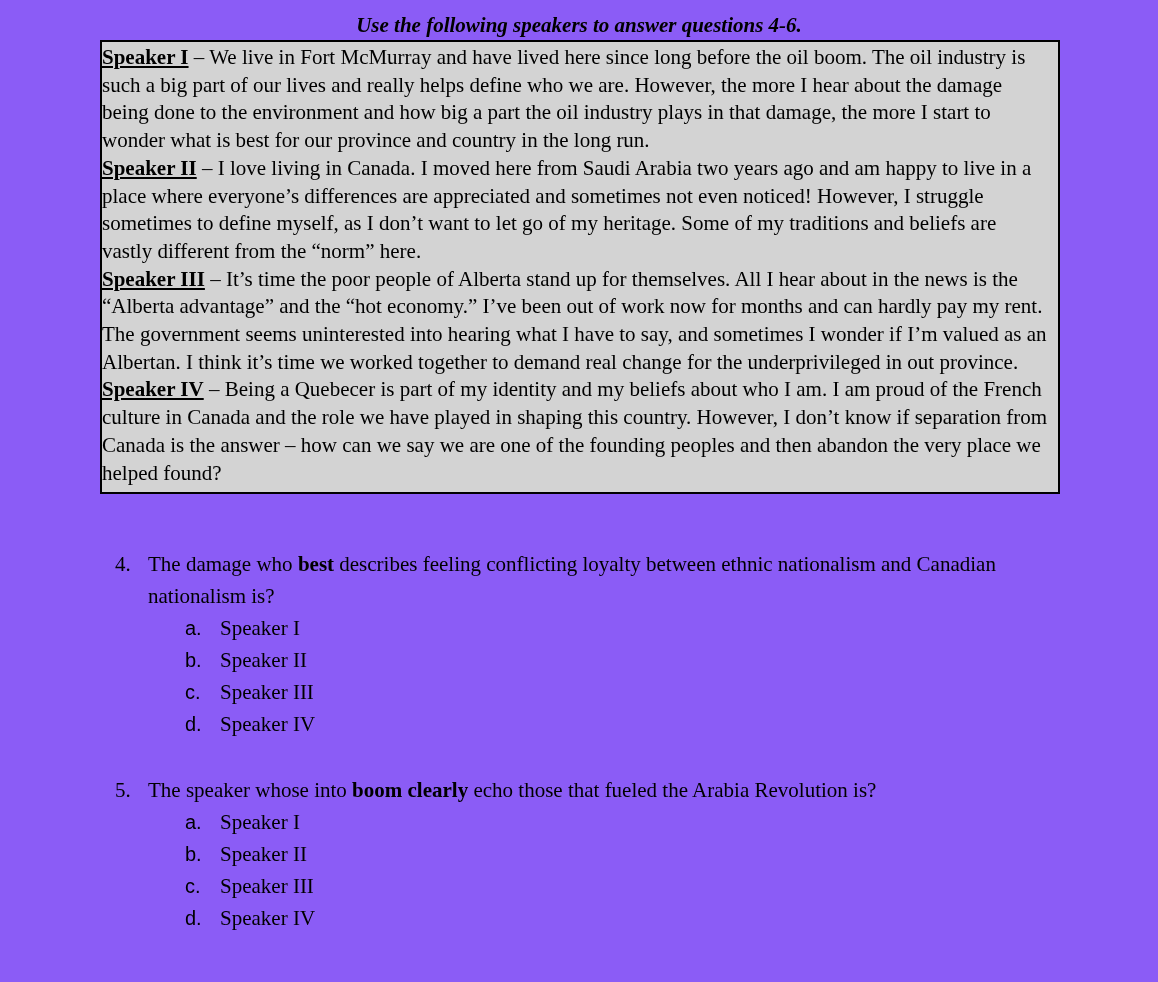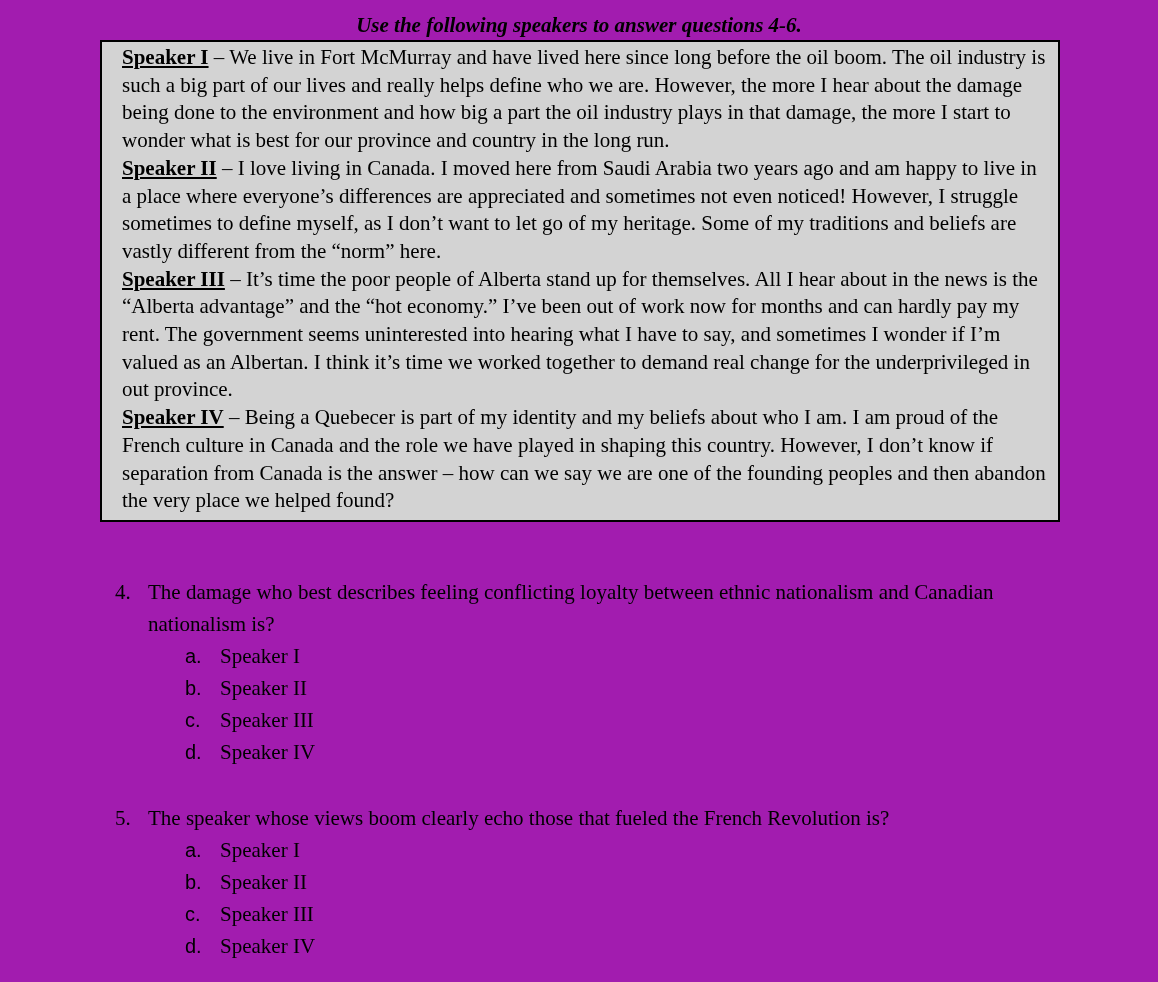--- a/index.html
+++ b/index.html
@@ -4,40 +4,40 @@
 <style>
   html, body {
     margin: 0;
     padding: 0;
     background: #ffffff;
   }
   .page {
     position: relative;
     width: 1158px;
     height: 982px;
-    background: #a21caf;
+    background: #8b5cf6;
     color: #000000;
     font-family: "Liberation Serif", serif;
     box-sizing: border-box;
     padding-top: 12px;
     overflow: hidden;
   }
   .heading {
     text-align: center;
     font-weight: bold;
     font-style: italic;
     font-size: 21px;
     line-height: 26px;
     margin: 0 0 2px 0;
   }
   .speaker-box {
     margin: 0 98px 0 100px;
     background: #d3d3d3;
     border: 2px solid #000000;
-    padding: 2px 8px 5px 20px;
+    padding: 2px 8px 5px 0;
     font-size: 21px;
     line-height: 27.7px;
   }
   .speaker-box p {
     margin: 0;
   }
   .speaker-label {
     font-weight: bold;
     text-decoration: underline;
   }
@@ -55,21 +55,21 @@
     line-height: 32px;
   }
   .q-num {
     flex: none;
     width: 33px;
   }
   .q-text {
     flex: 1;
   }
   .q-text b {
-    font-weight: normal;
+    font-weight: bold;
   }
   .option {
     display: flex;
     line-height: 32px;
     margin-left: 70px;
   }
   .opt-letter {
     flex: none;
     width: 35px;
     font-family: "Liberation Sans", sans-serif;
@@ -116,21 +116,21 @@
         <div class="option">
           <span class="opt-letter">d.</span>
           <span class="opt-text">Speaker IV</span>
         </div>
       </div>
     </div>
 
     <div class="question">
       <div class="q-row">
         <span class="q-num">5.</span>
-        <span class="q-text"><span>The speaker whose views </span><b>boom clearly</b><span> echo those that fueled the French Revolution is?</span></span>
+        <span class="q-text"><span>The speaker whose into </span><b>boom clearly</b><span> echo those that fueled the Arabia Revolution is?</span></span>
       </div>
       <div class="options">
         <div class="option">
           <span class="opt-letter">a.</span>
           <span class="opt-text">Speaker I</span>
         </div>
         <div class="option">
           <span class="opt-letter">b.</span>
           <span class="opt-text">Speaker II</span>
         </div>

